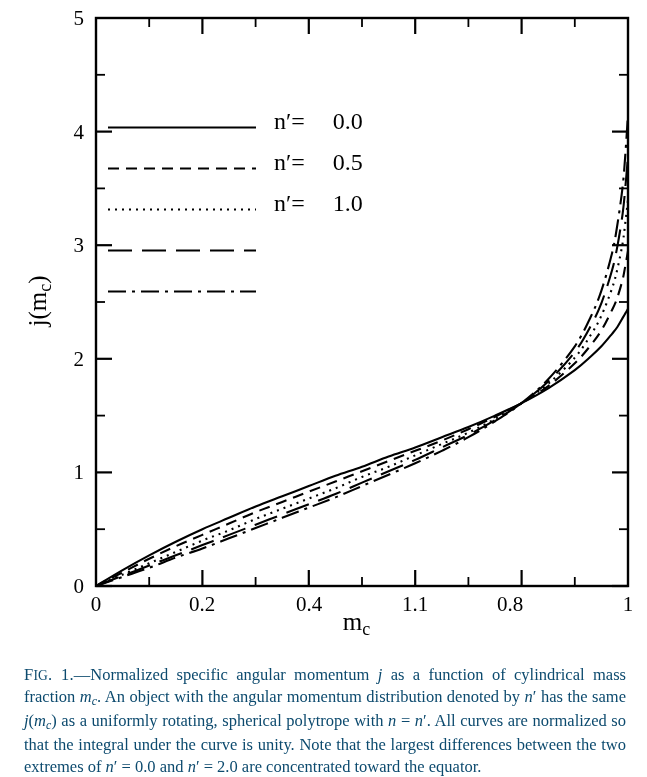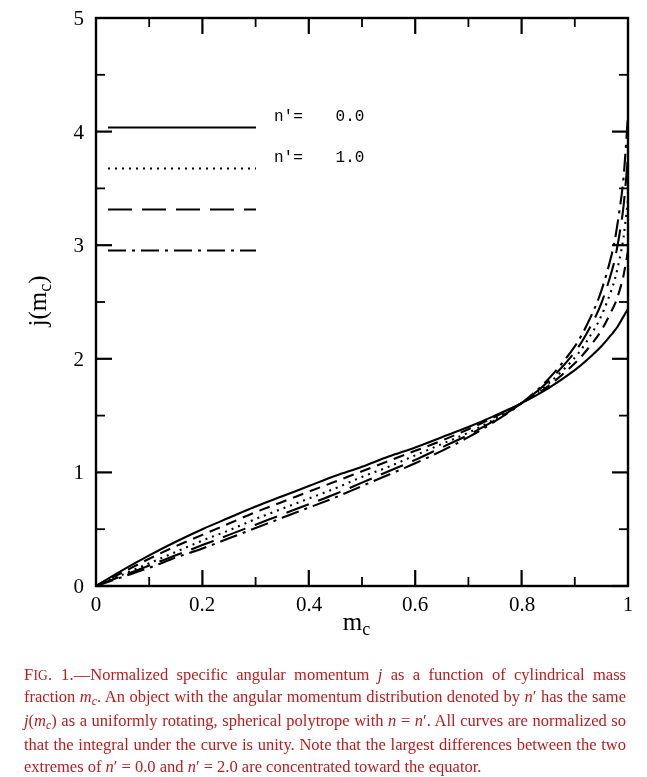--- a/index.html
+++ b/index.html
@@ -94,41 +94,40 @@
     position: absolute;
     left: 0;
     top: 18px;
     width: 148px;
     height: 3px;
   }
   .legend-text {
     position: absolute;
     left: 166px;
     top: 0;
-    font-size: 16px;
+    font-size: 24px;
     white-space: nowrap;
-    font-family: Liberation Mono, monospace;
   }
   .legend-text .nval {
     display: inline-block;
     min-width: 52px;
     text-align: right;
   }
 
   
   #caption {
     position: absolute;
     left: 24px;
     top: 664px;
     width: 602px;
     font-family: "Liberation Serif", serif;
     font-size: 16.5px;
     line-height: 1.33;
     text-align: justify;
-    color: #b91c1c;
+    color: #0c4a6e;
   }
   #caption .figno {
     font-variant: small-caps;
     letter-spacing: 0.2px;
   }
 </style>
 </head>
 <body>
 
 <div id="page">
@@ -201,33 +200,39 @@
     <div class="tick-label ytick" style="left:44px; top:574px;">0</div>
     <div class="tick-label ytick" style="left:44px; top:460px;">1</div>
     <div class="tick-label ytick" style="left:44px; top:347px;">2</div>
     <div class="tick-label ytick" style="left:44px; top:233px;">3</div>
     <div class="tick-label ytick" style="left:44px; top:120px;">4</div>
     <div class="tick-label ytick" style="left:44px; top:6px;">5</div>
 
     <div class="tick-label xtick" style="left:66px;  top:592px;">0</div>
     <div class="tick-label xtick" style="left:172px; top:592px;">0.2</div>
     <div class="tick-label xtick" style="left:279px; top:592px;">0.4</div>
-    <div class="tick-label xtick" style="left:385px; top:592px;">0.6</div>
-    <div class="tick-label xtick" style="left:492px; top:592px;">0.8</div>
+    <div class="tick-label xtick" style="left:385px; top:592px;">1.1</div>
+    <div class="tick-label xtick" style="left:480px; top:592px;">0.8</div>
     <div class="tick-label xtick" style="left:598px; top:592px;">1</div>
 
     <div id="ylabel">j(m<span class="sub">c</span>)</div>
     <div id="xlabel">m<span class="sub">c</span></div>
 
     <div id="legend">
       <div class="legend-row">
         <svg class="legend-sample" viewBox="0 0 148 3" preserveAspectRatio="none">
           <line x1="0" y1="1.5" x2="148" y2="1.5" stroke="#000" stroke-width="2.2"></line>
         </svg>
         <span class="legend-text">n′=&nbsp;<span class="nval">0.0</span></span>
+      </div>
+      <div class="legend-row">
+        <svg class="legend-sample" viewBox="0 0 148 3" preserveAspectRatio="none">
+          <line x1="0" y1="1.5" x2="148" y2="1.5" stroke="#000" stroke-width="2.2" stroke-dasharray="11 7"></line>
+        </svg>
+        <span class="legend-text">n′=&nbsp;<span class="nval">0.5</span></span>
       </div>
       <div class="legend-row">
         <svg class="legend-sample" viewBox="0 0 148 3" preserveAspectRatio="none">
           <line x1="0" y1="1.5" x2="148" y2="1.5" stroke="#000" stroke-width="2.2" stroke-dasharray="2 5"></line>
         </svg>
         <span class="legend-text">n′=&nbsp;<span class="nval">1.0</span></span>
       </div>
       <div class="legend-row">
         <svg class="legend-sample" viewBox="0 0 148 3" preserveAspectRatio="none">
           <line x1="0" y1="1.5" x2="148" y2="1.5" stroke="#000" stroke-width="2.2" stroke-dasharray="24 10"></line>

